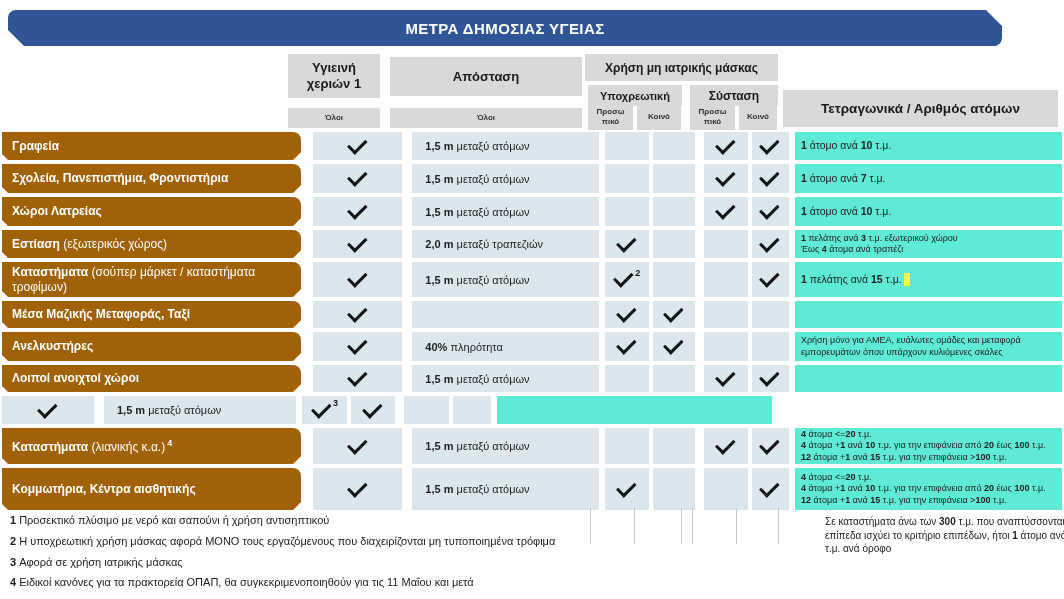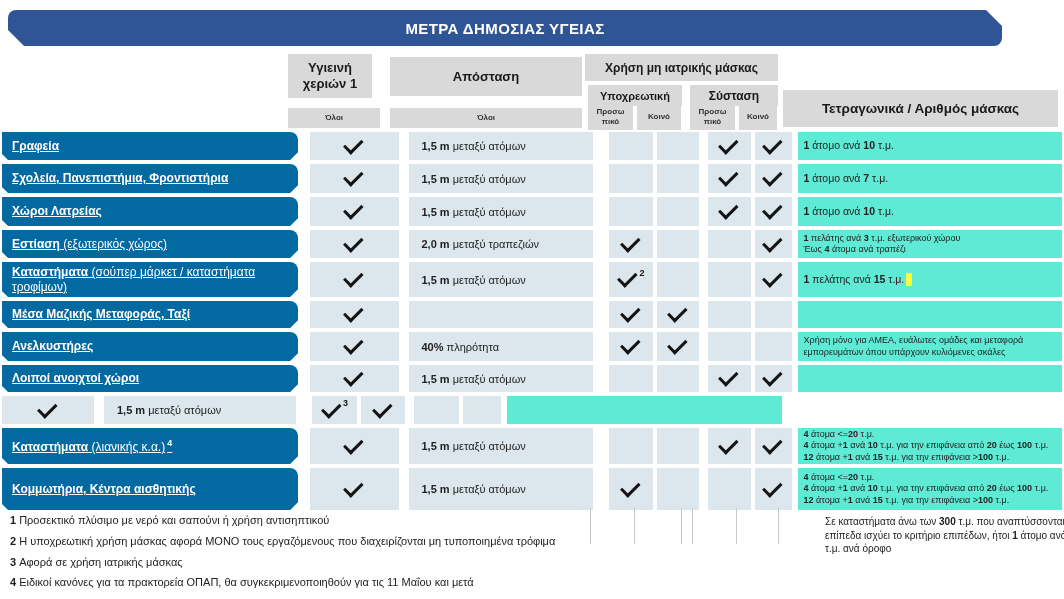--- a/index.html
+++ b/index.html
@@ -9,46 +9,46 @@
   
   .title-bar{position:absolute;left:8px;top:10px;width:994px;height:36px;background:#2F5597;
      display:flex;align-items:center;justify-content:center;color:#fff;font-weight:bold;
      font-size:15px;letter-spacing:.4px;
      clip-path:polygon(0 0,calc(100% - 16px) 0,100% 16px,100% 100%,16px 100%,0 calc(100% - 16px));
      border-radius:8px 0 8px 0;}
 
   
   .hdr{position:absolute;background:#D9D9D9;color:#1a1a1a;display:flex;align-items:center;
        justify-content:center;text-align:center;font-weight:bold;}
-  .h-hyg{left:288px;top:54px;width:84px;height:44px;font-size:13px;line-height:1.25;padding:0 6px;box-sizing:border-box;}
+  .h-hyg{left:288px;top:54px;width:92px;height:44px;font-size:13px;line-height:1.25;padding:0 6px;box-sizing:border-box;}
   .h-dist{left:390px;top:57px;width:192px;height:39px;font-size:13px;}
   .h-mask{left:585px;top:54px;width:193px;height:27px;font-size:12px;}
   .h-mand{left:588px;top:85px;width:94px;height:21px;font-size:11px;}
   .h-rec{left:690px;top:85px;width:88px;height:21px;font-size:12px;}
   .h-cap{left:783px;top:90px;width:275px;height:37px;font-size:13.5px;}
   .sub{position:absolute;background:#D9D9D9;color:#333;display:flex;align-items:center;
        justify-content:center;text-align:center;font-weight:bold;font-size:8px;line-height:1.2;}
   .sh-hyg{left:288px;top:108px;width:92px;height:20px;}
   .sh-dist{left:390px;top:108px;width:192px;height:20px;}
   .sh-ms{left:588px;top:104px;width:45px;height:26px;}
   .sh-mp{left:637px;top:104px;width:44px;height:26px;}
   .sh-rs{left:690px;top:104px;width:45px;height:26px;}
   .sh-rp{left:739px;top:104px;width:38px;height:26px;}
 
   
   #rows{position:absolute;left:2px;top:132px;width:1060px;}
   .row{display:flex;margin-bottom:4px;}
   .cell{box-sizing:border-box;display:flex;align-items:center;}
-  .c-label{width:308px;margin-right:12px;background:#0369a1;color:#fff;font-weight:bold;
+  .c-label{width:308px;margin-right:12px;background:#a16207;color:#fff;font-weight:bold;
      font-size:12px;line-height:1.2;padding-left:10px;border-top-right-radius:8px;
-     clip-path:polygon(0 0,100% 0,100% calc(100% - 8px),calc(100% - 8px) 100%,6px 100%,0 calc(100% - 6px));text-decoration:underline;}
+     clip-path:polygon(0 0,100% 0,100% calc(100% - 8px),calc(100% - 8px) 100%,6px 100%,0 calc(100% - 6px));}
   .c-label .lbl-normal{font-weight:normal;}
   .c-label sup{font-size:9px;margin-left:2px;}
   .c-hyg{width:92px;margin-right:10px;background:#DCE7ED;justify-content:center;}
-  .c-dist{width:192px;margin-right:16px;background:#DCE7ED;padding-left:13px;font-size:11px;}
+  .c-dist{width:192px;margin-right:6px;background:#DCE7ED;padding-left:13px;font-size:11px;}
   .c-ms{width:45px;margin-right:4px;background:#DCE7ED;justify-content:center;}
   .c-mp{width:44px;margin-right:9px;background:#DCE7ED;justify-content:center;}
   .c-rs{width:45px;margin-right:4px;background:#DCE7ED;justify-content:center;}
   .c-rp{width:38px;margin-right:6px;background:#DCE7ED;justify-content:center;}
   .c-cap{width:275px;background:#5eead4;flex-direction:column;align-items:flex-start;
          justify-content:center;padding:2px 4px 2px 6px;font-size:10.5px;line-height:1.25;}
   .c-cap.small{font-size:9px;line-height:1.25;}
   .c-cap div{width:100%;}
 
   
@@ -74,21 +74,21 @@
 
 <div class="page">
 
   <div class="title-bar">ΜΕΤΡΑ ΔΗΜΟΣΙΑΣ ΥΓΕΙΑΣ</div>
 
   <div class="hdr h-hyg">Υγιεινή χεριών 1</div>
   <div class="hdr h-dist">Απόσταση</div>
   <div class="hdr h-mask">Χρήση μη ιατρικής μάσκας</div>
   <div class="hdr h-mand">Υποχρεωτική</div>
   <div class="hdr h-rec">Σύσταση</div>
-  <div class="hdr h-cap">Τετραγωνικά / Αριθμός μάσκας</div>
+  <div class="hdr h-cap">Τετραγωνικά / Αριθμός ατόμων</div>
 
   <div class="sub sh-hyg">Όλοι</div>
   <div class="sub sh-dist">Όλοι</div>
   <div class="sub sh-ms">Προσω πικό</div>
   <div class="sub sh-mp">Κοινό</div>
   <div class="sub sh-rs">Προσω πικό</div>
   <div class="sub sh-rp">Κοινό</div>
 
   <div id="rows">
       <div class="row" style="height: 28px;">

